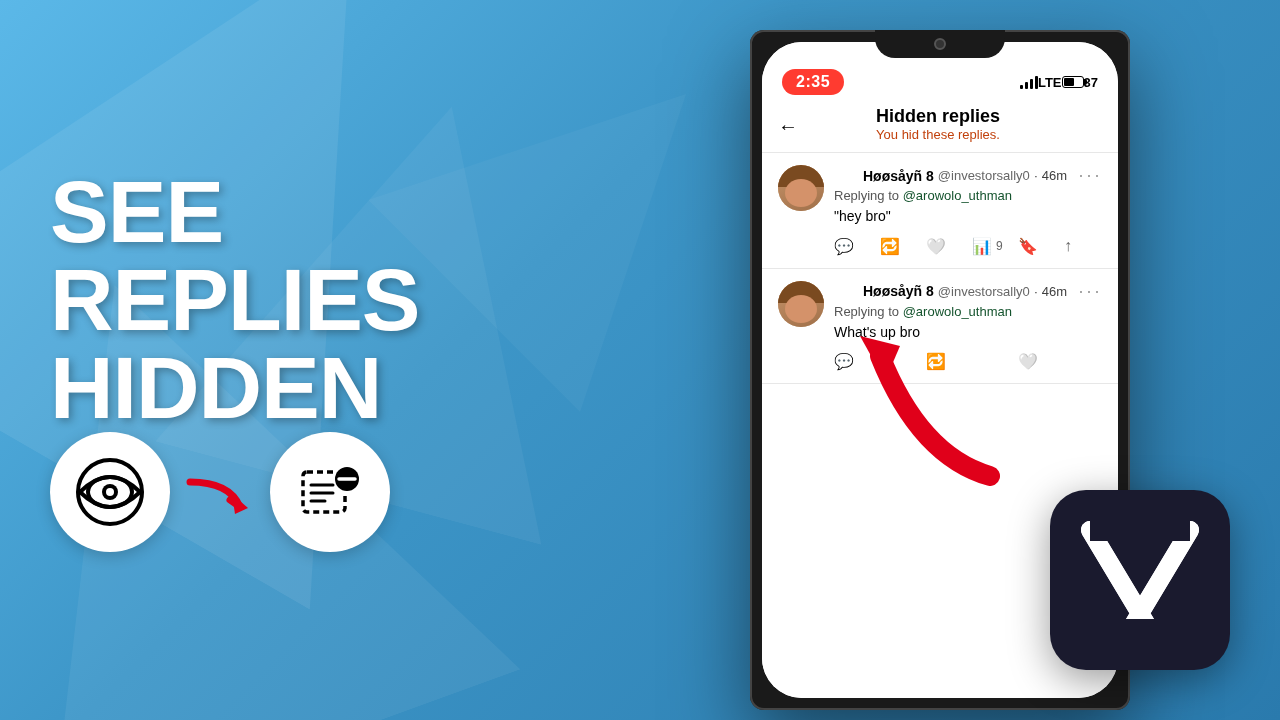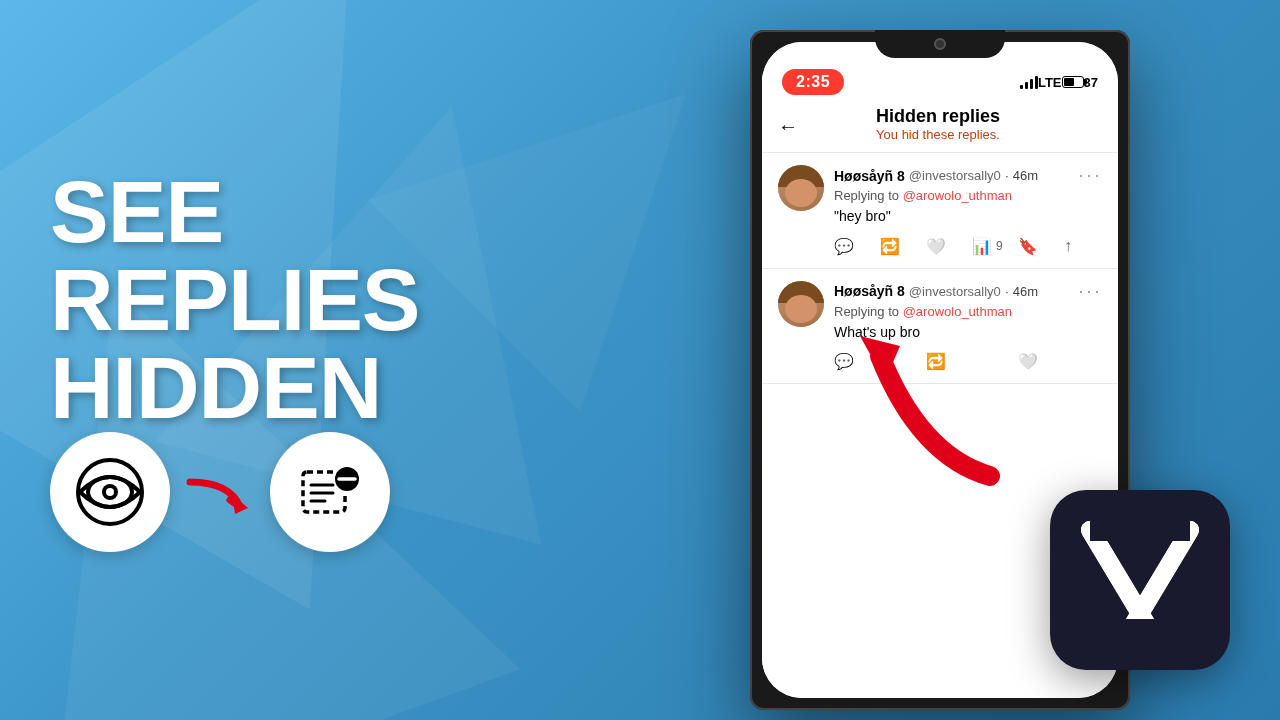--- a/index.html
+++ b/index.html
@@ -308,20 +308,21 @@
       display: flex;
       align-items: center;
       gap: 4px;
       flex-wrap: wrap;
     }
 
     .tweet-display-name {
       font-size: 14px;
       font-weight: 700;
       color: #000;
+      margin-left: 29px;
     }
 
     .tweet-handle {
       font-size: 13px;
       color: #666;
     }
 
     .tweet-time {
       font-size: 13px;
       color: #404040;
@@ -333,21 +334,21 @@
       letter-spacing: 2px;
     }
 
     .tweet-replying {
       font-size: 13px;
       color: #555;
       margin-bottom: 4px;
     }
 
     .tweet-replying-link {
-      color: #ef4444;
+      color: #14532d;
     }
 
     .tweet-text {
       font-size: 14px;
       color: #000;
       line-height: 1.4;
       margin-bottom: 10px;
     }
 
     .tweet-actions {

